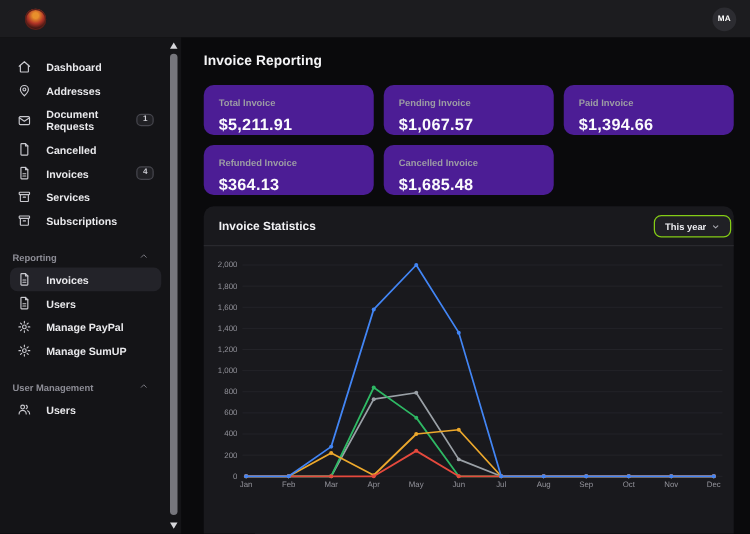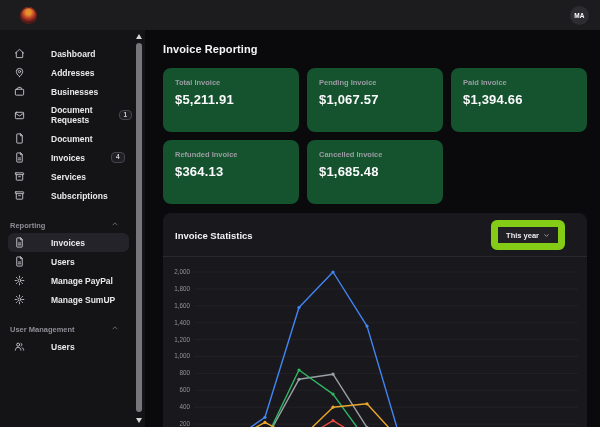--- a/index.html
+++ b/index.html
@@ -14,21 +14,21 @@
   .avatar { width:19px; height:19px; border-radius:50%; background:#2c2c31; color:#fff;
     font-size:6.5px; font-weight:700; display:flex; align-items:center; justify-content:center;
     letter-spacing:.2px; }
 
   .body { display:flex; height:397px; }
 
   
   .sidebar { position:relative; width:145px; background:#141417; padding:14px 0 0 0;
     flex:none; overflow:hidden; }
   .nav { padding-right:12px; }
-  .nav-item { display:flex; align-items:center; gap:26px; margin:0 4px 0 8px;
+  .nav-item { display:flex; align-items:center; gap:12px; margin:0 4px 0 8px;
     padding:4px 6px; border-radius:6px; color:#e9e9ec; font-size:8.5px; font-weight:700;
     cursor:pointer; min-height:17px; }
   .nav-item.selected { background:#232329; }
   .nav-item .ic { width:11px; height:11px; flex:none; color:#c9c9cf; display:flex; }
   .nav-item .ic svg { width:11px; height:11px; }
   .badge { margin-left:auto; font-size:6.5px; font-weight:700; color:#cfcfd5;
     border:1px solid #45454c; background:#202024; border-radius:4px; padding:1px 4px; line-height:1; }
   .section-hd { display:flex; align-items:center; justify-content:space-between;
     margin:15px 14px 3px 10px; color:#8d8d96; font-size:7.5px; font-weight:700; cursor:pointer; }
   .section-hd svg { width:8px; height:8px; color:#8d8d96; }
@@ -39,30 +39,30 @@
   .sb-up { top:1px; border-bottom:5px solid #d6d6da; }
   .sb-down { bottom:1px; border-top:5px solid #d6d6da; }
   .sb-thumb { position:absolute; top:10px; bottom:12px; left:1px; width:6px;
     background:#76767c; border-radius:3px; }
 
   
   .main { flex:1; background:#0a0a0c; padding:13px 13px 0 18px; overflow:hidden; }
   .page-title { color:#f5f5f7; font-size:11px; font-weight:800; margin-bottom:13px; letter-spacing:.1px; }
 
   .cards { display:grid; grid-template-columns:repeat(3,1fr); gap:8px; }
-  .card { background:#14532d; border-radius:8px; padding:10px 12px; height:64px; }
+  .card { background:#4c1d95; border-radius:8px; padding:10px 12px; height:40px; }
   .card .lbl { color:#9c9ca4; font-size:7.5px; font-weight:700; margin-bottom:5px; }
   .card .val { color:#fbfbfd; font-size:13px; font-weight:800; letter-spacing:.2px; }
 
   .panel { background:#19191d; border-radius:8px; margin-top:9px; height:300px; }
   .panel-hd { display:flex; align-items:center; justify-content:space-between;
-    padding:7px 22px 6px 12px; border-bottom:1px solid #29292e; }
+    padding:7px 2px 6px 12px; border-bottom:1px solid #29292e; }
   .panel-title { color:#f2f2f5; font-size:9.5px; font-weight:800; }
   .filter-btn { display:flex; align-items:center; gap:4px; color:#ececf0; font-size:7.5px;
-    font-weight:700; background:#202025; border:7px solid #84cc16; border-radius:6px;
+    font-weight:700; background:#202025; border:1px solid #84cc16; border-radius:6px;
     padding:3.5px 8px; cursor:pointer; }
   .filter-btn svg { width:7px; height:7px; color:#a7a7af; }
   .chart-wrap { width:100%; }
   .chart-wrap svg { display:block; width:100%; height:196px; }
 </style>
 </head>
 <body>
 
 <div class="topbar">
   <div class="logo"></div>
@@ -86,44 +86,35 @@
             <svg fill="none" stroke="currentColor" stroke-width="2" stroke-linecap="round" stroke-linejoin="round" viewBox="0 0 24 24">
               <path d="M12 21c4.5-4.2 7-7.7 7-11a7 7 0 1 0-14 0c0 3.3 2.5 6.8 7 11z"></path>
               <circle cx="12" cy="10" r="2.5"></circle>
             </svg>
           </span>
           <span>Addresses</span>
         </div>
         <div class="nav-item">
           <span class="ic">
             <svg fill="none" stroke="currentColor" stroke-width="2" stroke-linecap="round" stroke-linejoin="round" viewBox="0 0 24 24">
-              <rect x="3" y="7" width="18" height="13" rx="2"></rect>
-              <path d="M8 7V5a2 2 0 0 1 2-2h4a2 2 0 0 1 2 2v2"></path>
-            </svg>
-          </span>
-          <span>Businesses</span>
-        </div>
-        <div class="nav-item">
-          <span class="ic">
-            <svg fill="none" stroke="currentColor" stroke-width="2" stroke-linecap="round" stroke-linejoin="round" viewBox="0 0 24 24">
               <rect x="3" y="5" width="18" height="14" rx="2"></rect>
               <path d="M3 7l9 6 9-6"></path>
             </svg>
           </span>
           <span>Document Requests</span>
           <span class="badge">1</span>
         </div>
         <div class="nav-item">
           <span class="ic">
             <svg fill="none" stroke="currentColor" stroke-width="2" stroke-linecap="round" stroke-linejoin="round" viewBox="0 0 24 24">
               <path d="M14 2H7a1 1 0 0 0-1 1v18a1 1 0 0 0 1 1h10a1 1 0 0 0 1-1V6z"></path>
               <path d="M14 2v4h4"></path>
             </svg>
           </span>
-          <span>Document</span>
+          <span>Cancelled</span>
         </div>
         <div class="nav-item">
           <span class="ic">
             <svg fill="none" stroke="currentColor" stroke-width="2" stroke-linecap="round" stroke-linejoin="round" viewBox="0 0 24 24">
               <path d="M14 2H7a1 1 0 0 0-1 1v18a1 1 0 0 0 1 1h10a1 1 0 0 0 1-1V6z"></path>
               <path d="M14 2v4h4"></path>
               <path d="M9.5 13h5M9.5 17h5"></path>
             </svg>
           </span>
           <span>Invoices</span>

